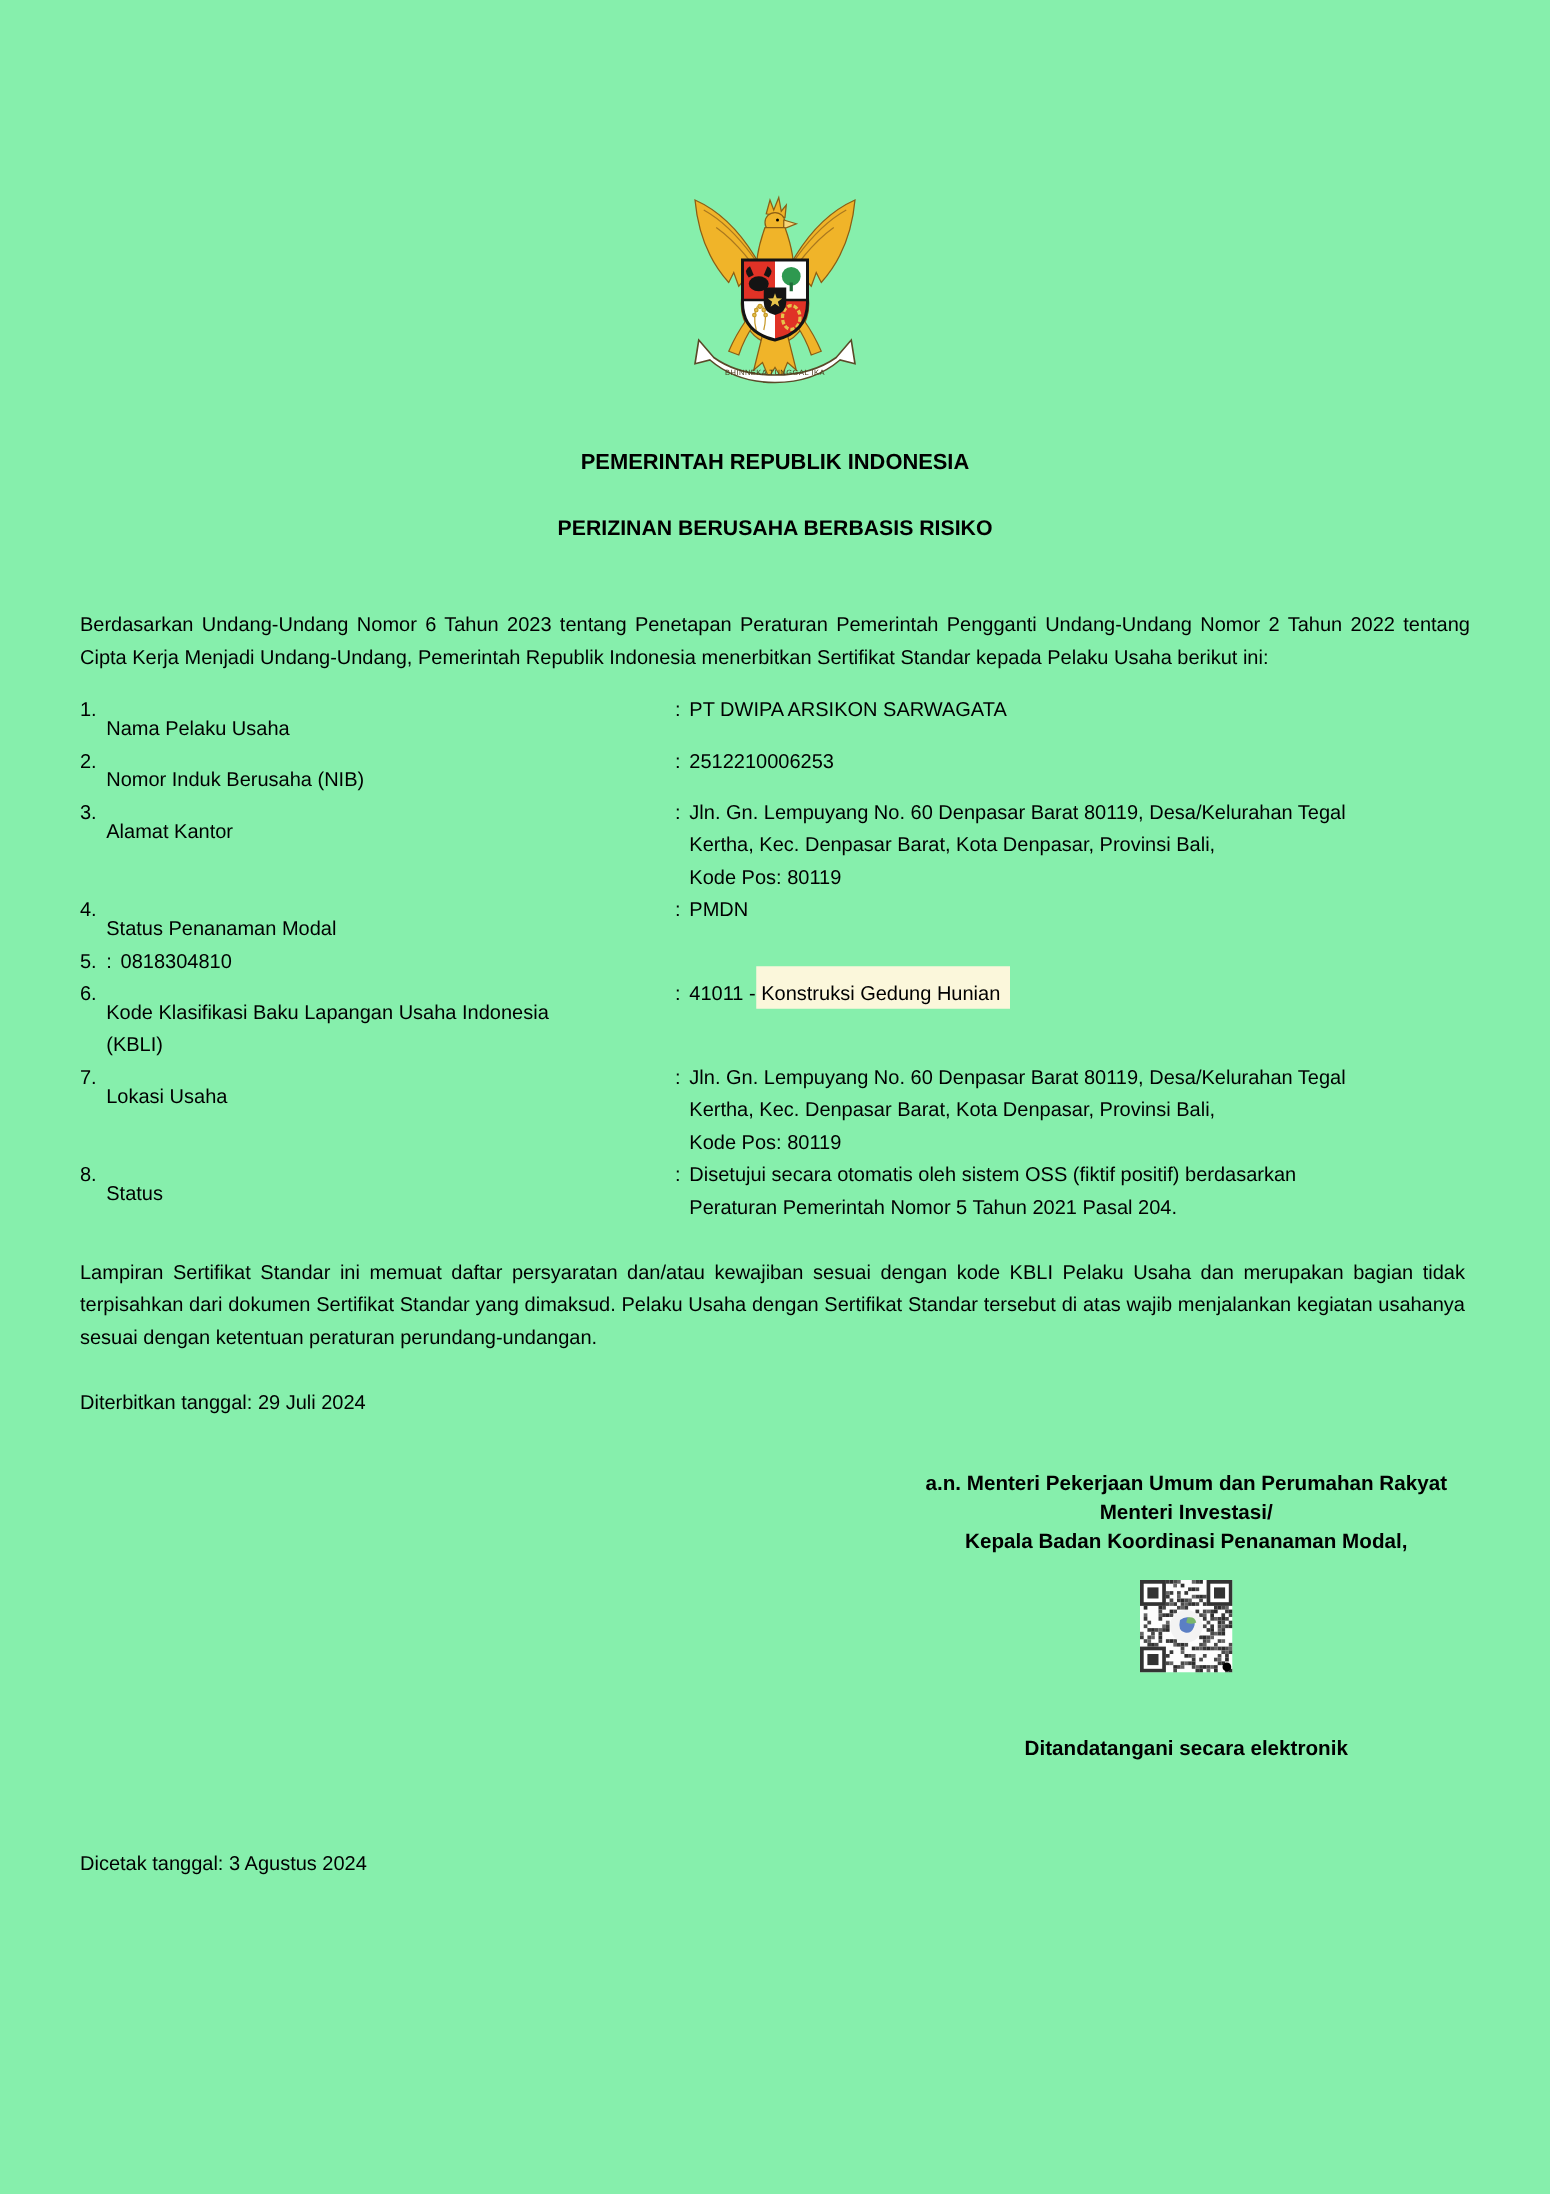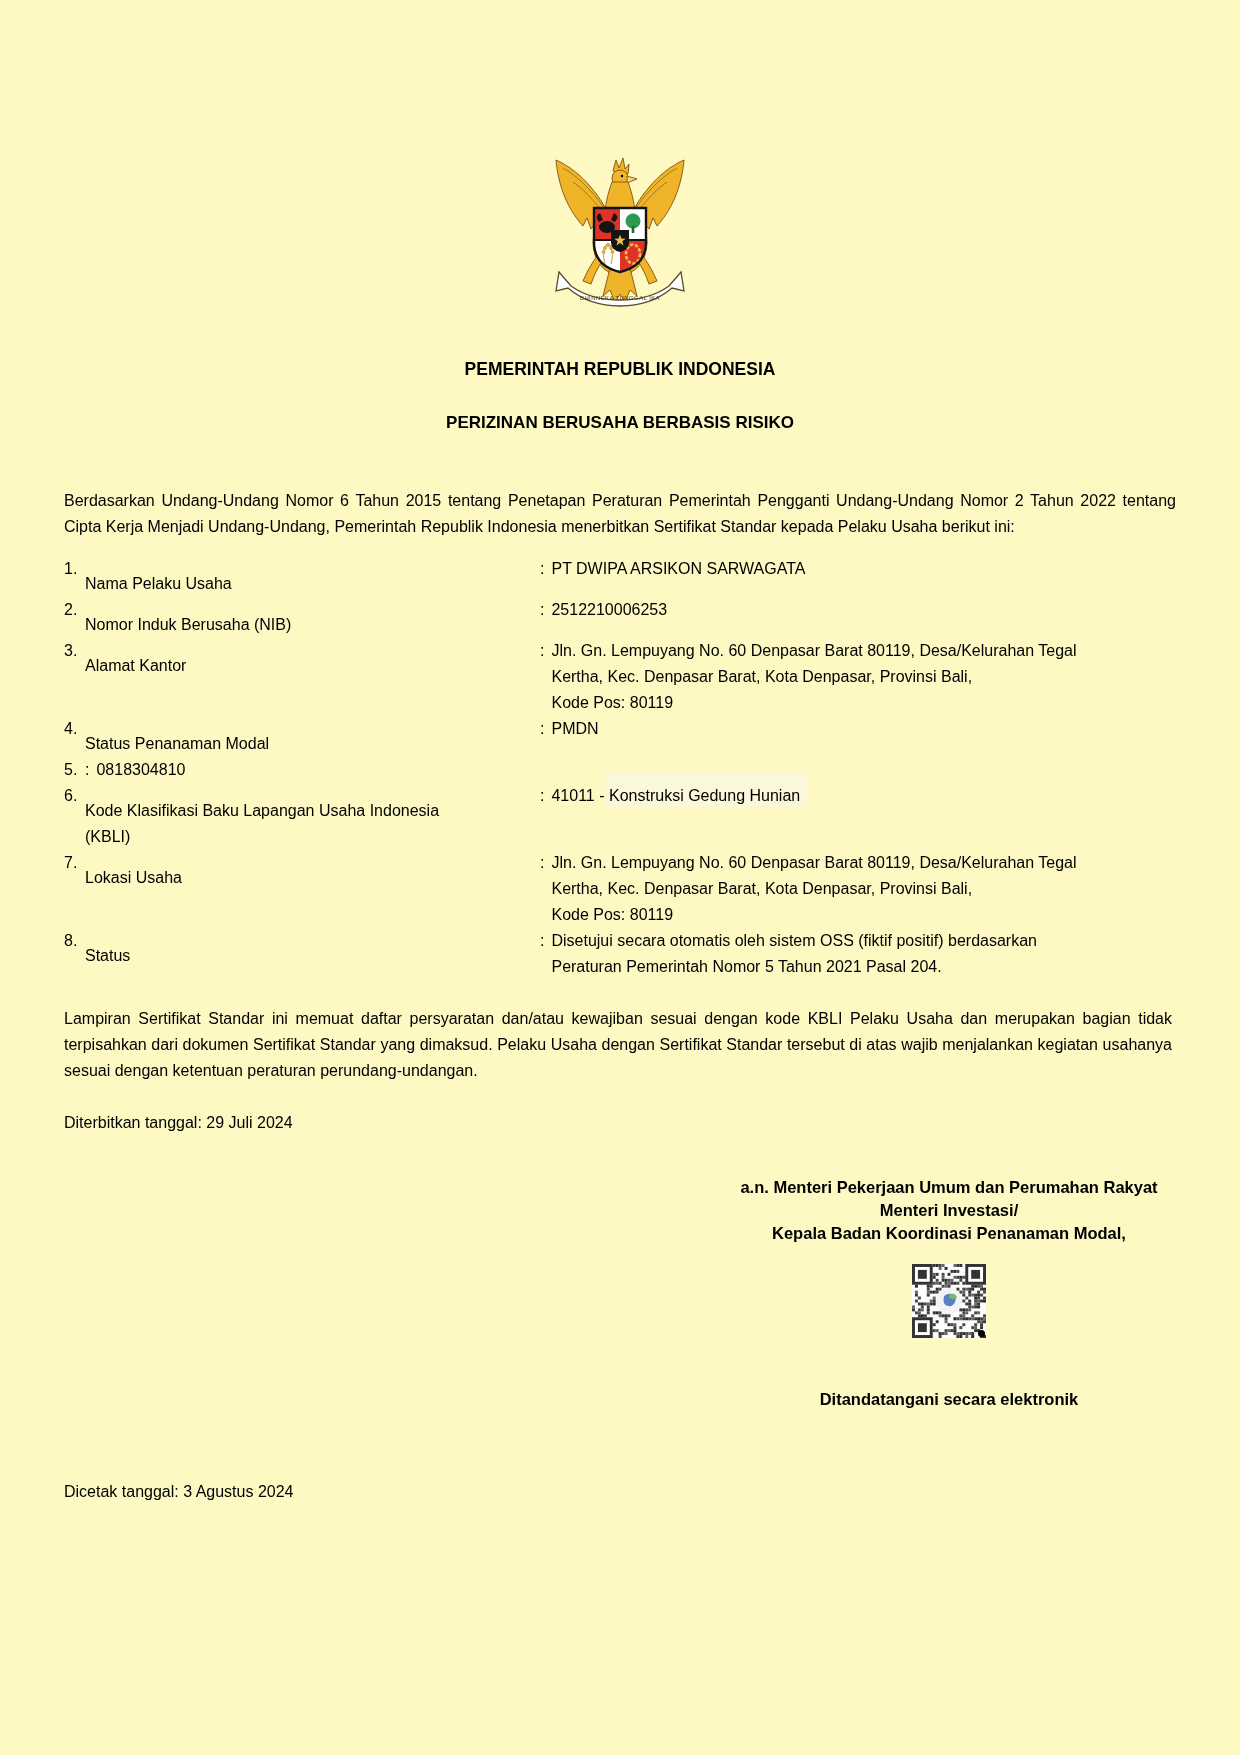--- a/index.html
+++ b/index.html
@@ -1,19 +1,19 @@
 <!DOCTYPE html>
 <html><head>
 <meta charset="utf-8">
 <style>
   html,body{margin:0;padding:0;background:#ffffff;}
   .page{
     position:relative;
     width:1240px;height:1755px;
-    background:#fef9c3;
+    background:#86efac;
     font-family:"Liberation Sans", sans-serif;
     font-size:16px;color:#000;
     overflow:hidden;
   }
   .header{ text-align:center; padding-top:148px; }
   .emblem{ display:block; margin:0 auto; width:152px; height:160px; }
   .gov-title{
     margin:50px 0 0 0;
     font-size:17.5px; font-weight:bold; line-height:22px;
   }
@@ -121,21 +121,21 @@
       </g>
     </svg>
 
     <p class="gov-title">PEMERINTAH REPUBLIK INDONESIA</p>
     <div class="doc-title">
       <div>PERIZINAN BERUSAHA BERBASIS RISIKO</div>
     </div>
   </div>
 
   <div class="content">
-    <p class="intro">Berdasarkan Undang-Undang Nomor 6 Tahun 2015 tentang Penetapan Peraturan Pemerintah Pengganti Undang-Undang Nomor 2 Tahun 2022 tentang Cipta Kerja Menjadi Undang-Undang, Pemerintah Republik Indonesia menerbitkan Sertifikat Standar kepada Pelaku Usaha berikut ini:</p>
+    <p class="intro">Berdasarkan Undang-Undang Nomor 6 Tahun 2023 tentang Penetapan Peraturan Pemerintah Pengganti Undang-Undang Nomor 2 Tahun 2022 tentang Cipta Kerja Menjadi Undang-Undang, Pemerintah Republik Indonesia menerbitkan Sertifikat Standar kepada Pelaku Usaha berikut ini:</p>
 
     <div class="fields">
 
       <div class="row">
         <span class="num">1.</span>
         <span class="label">Nama Pelaku Usaha</span>
         <span class="colonval">
             <span class="colon">:</span>
             <span class="val">PT DWIPA ARSIKON SARWAGATA</span>
           </span>

